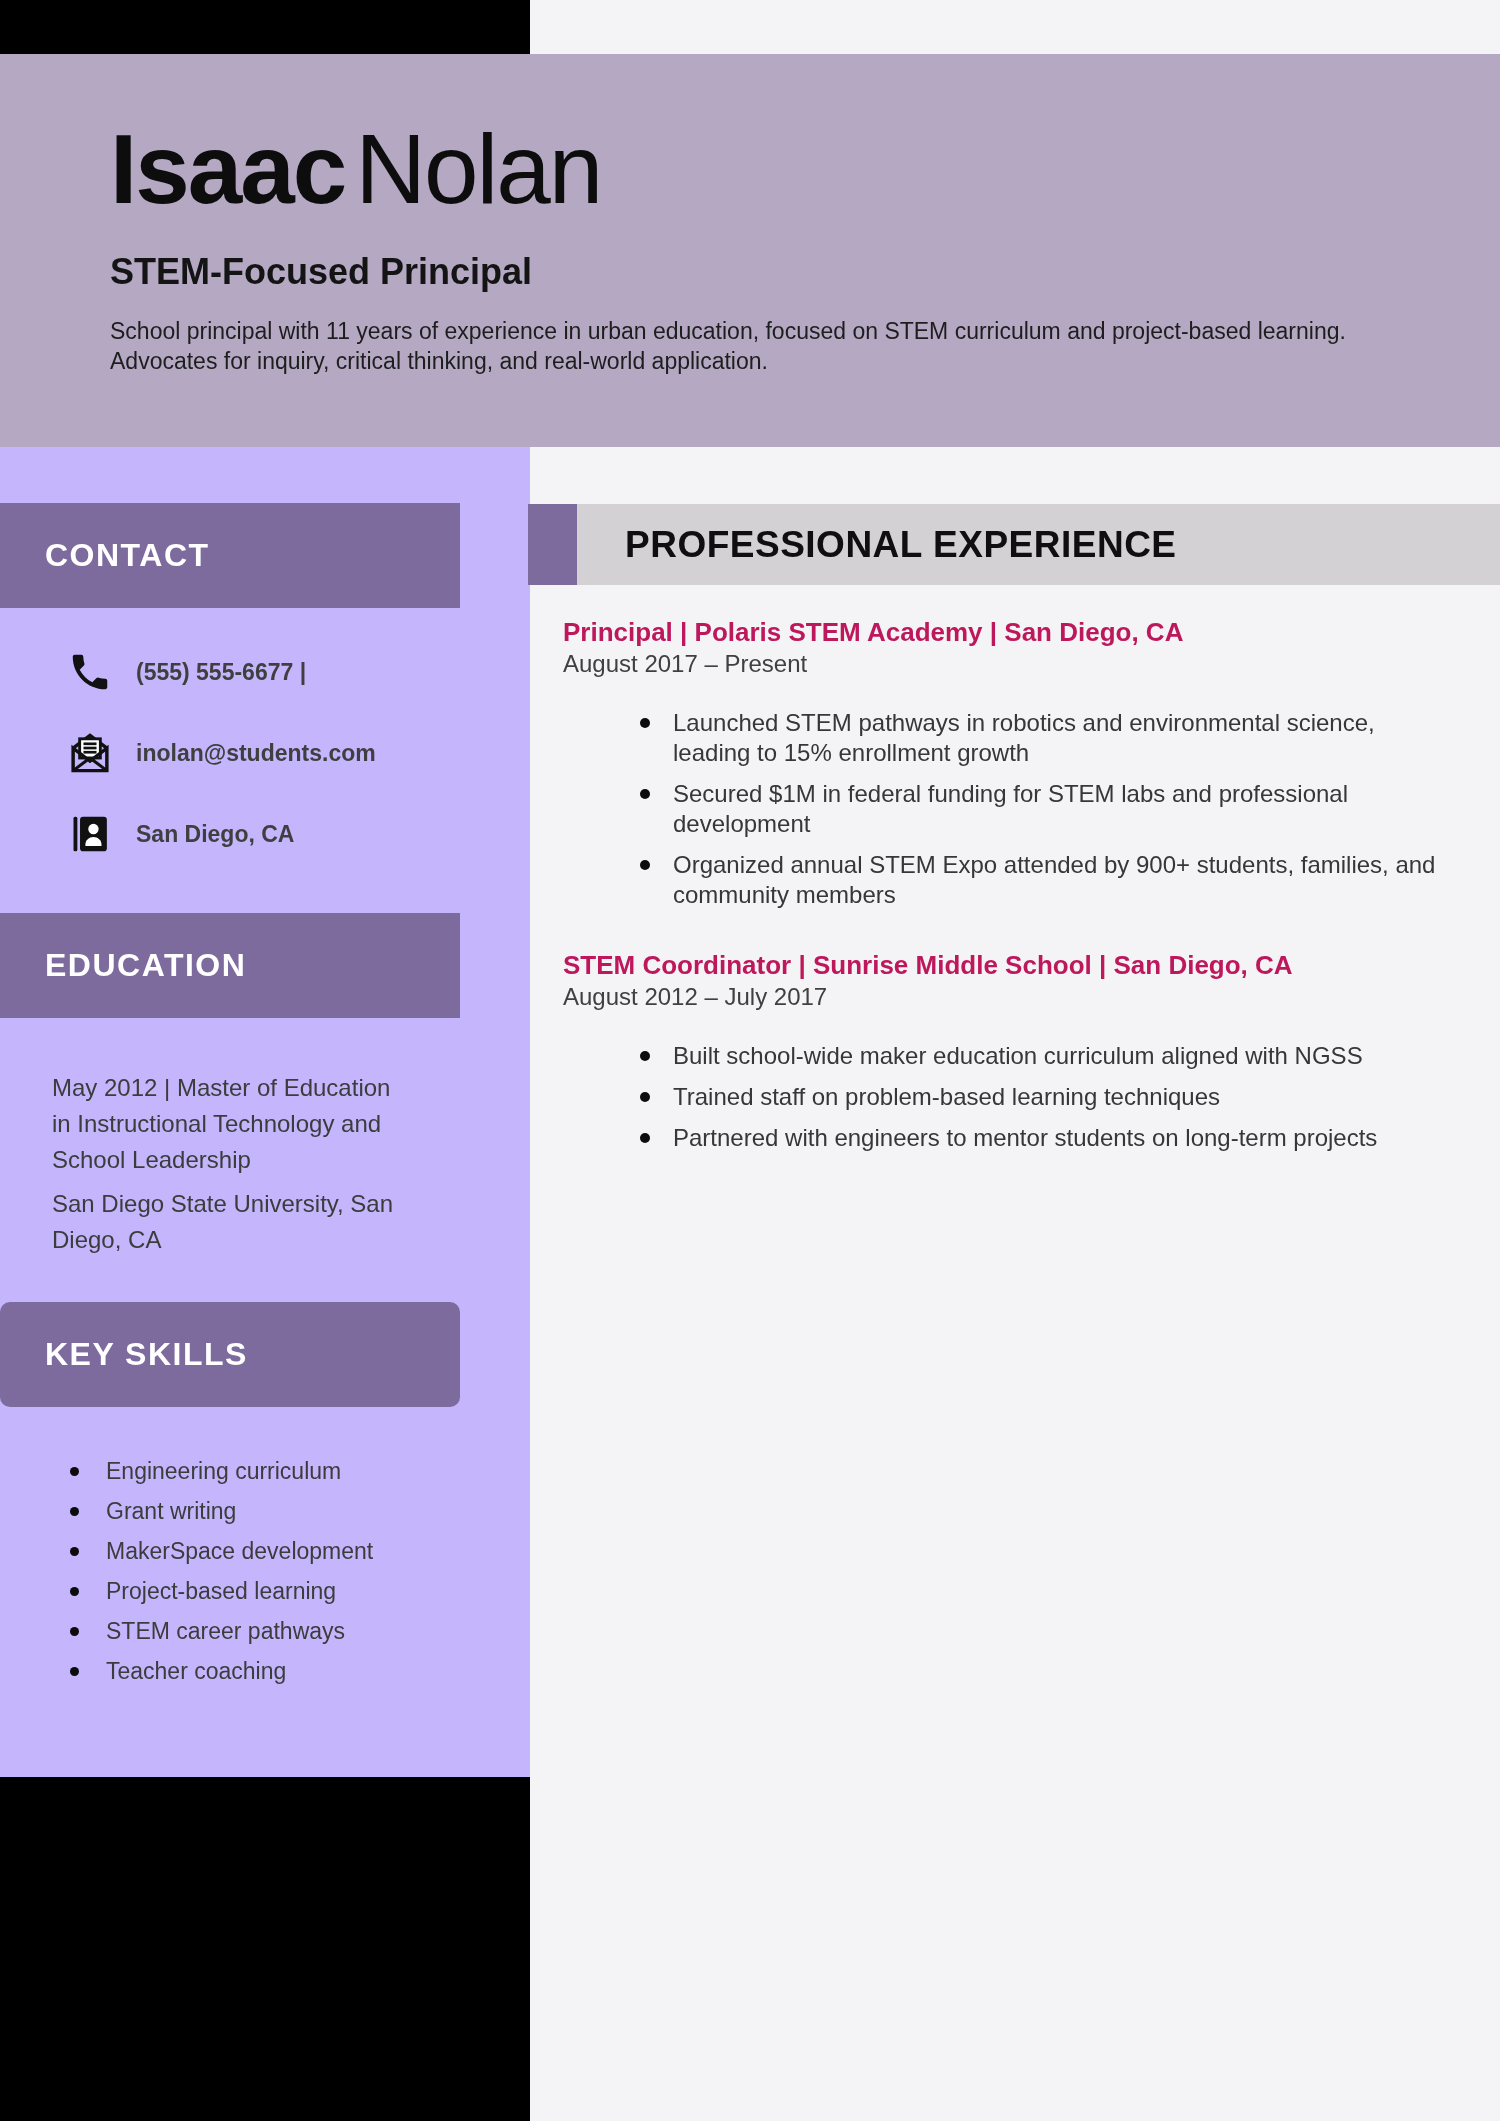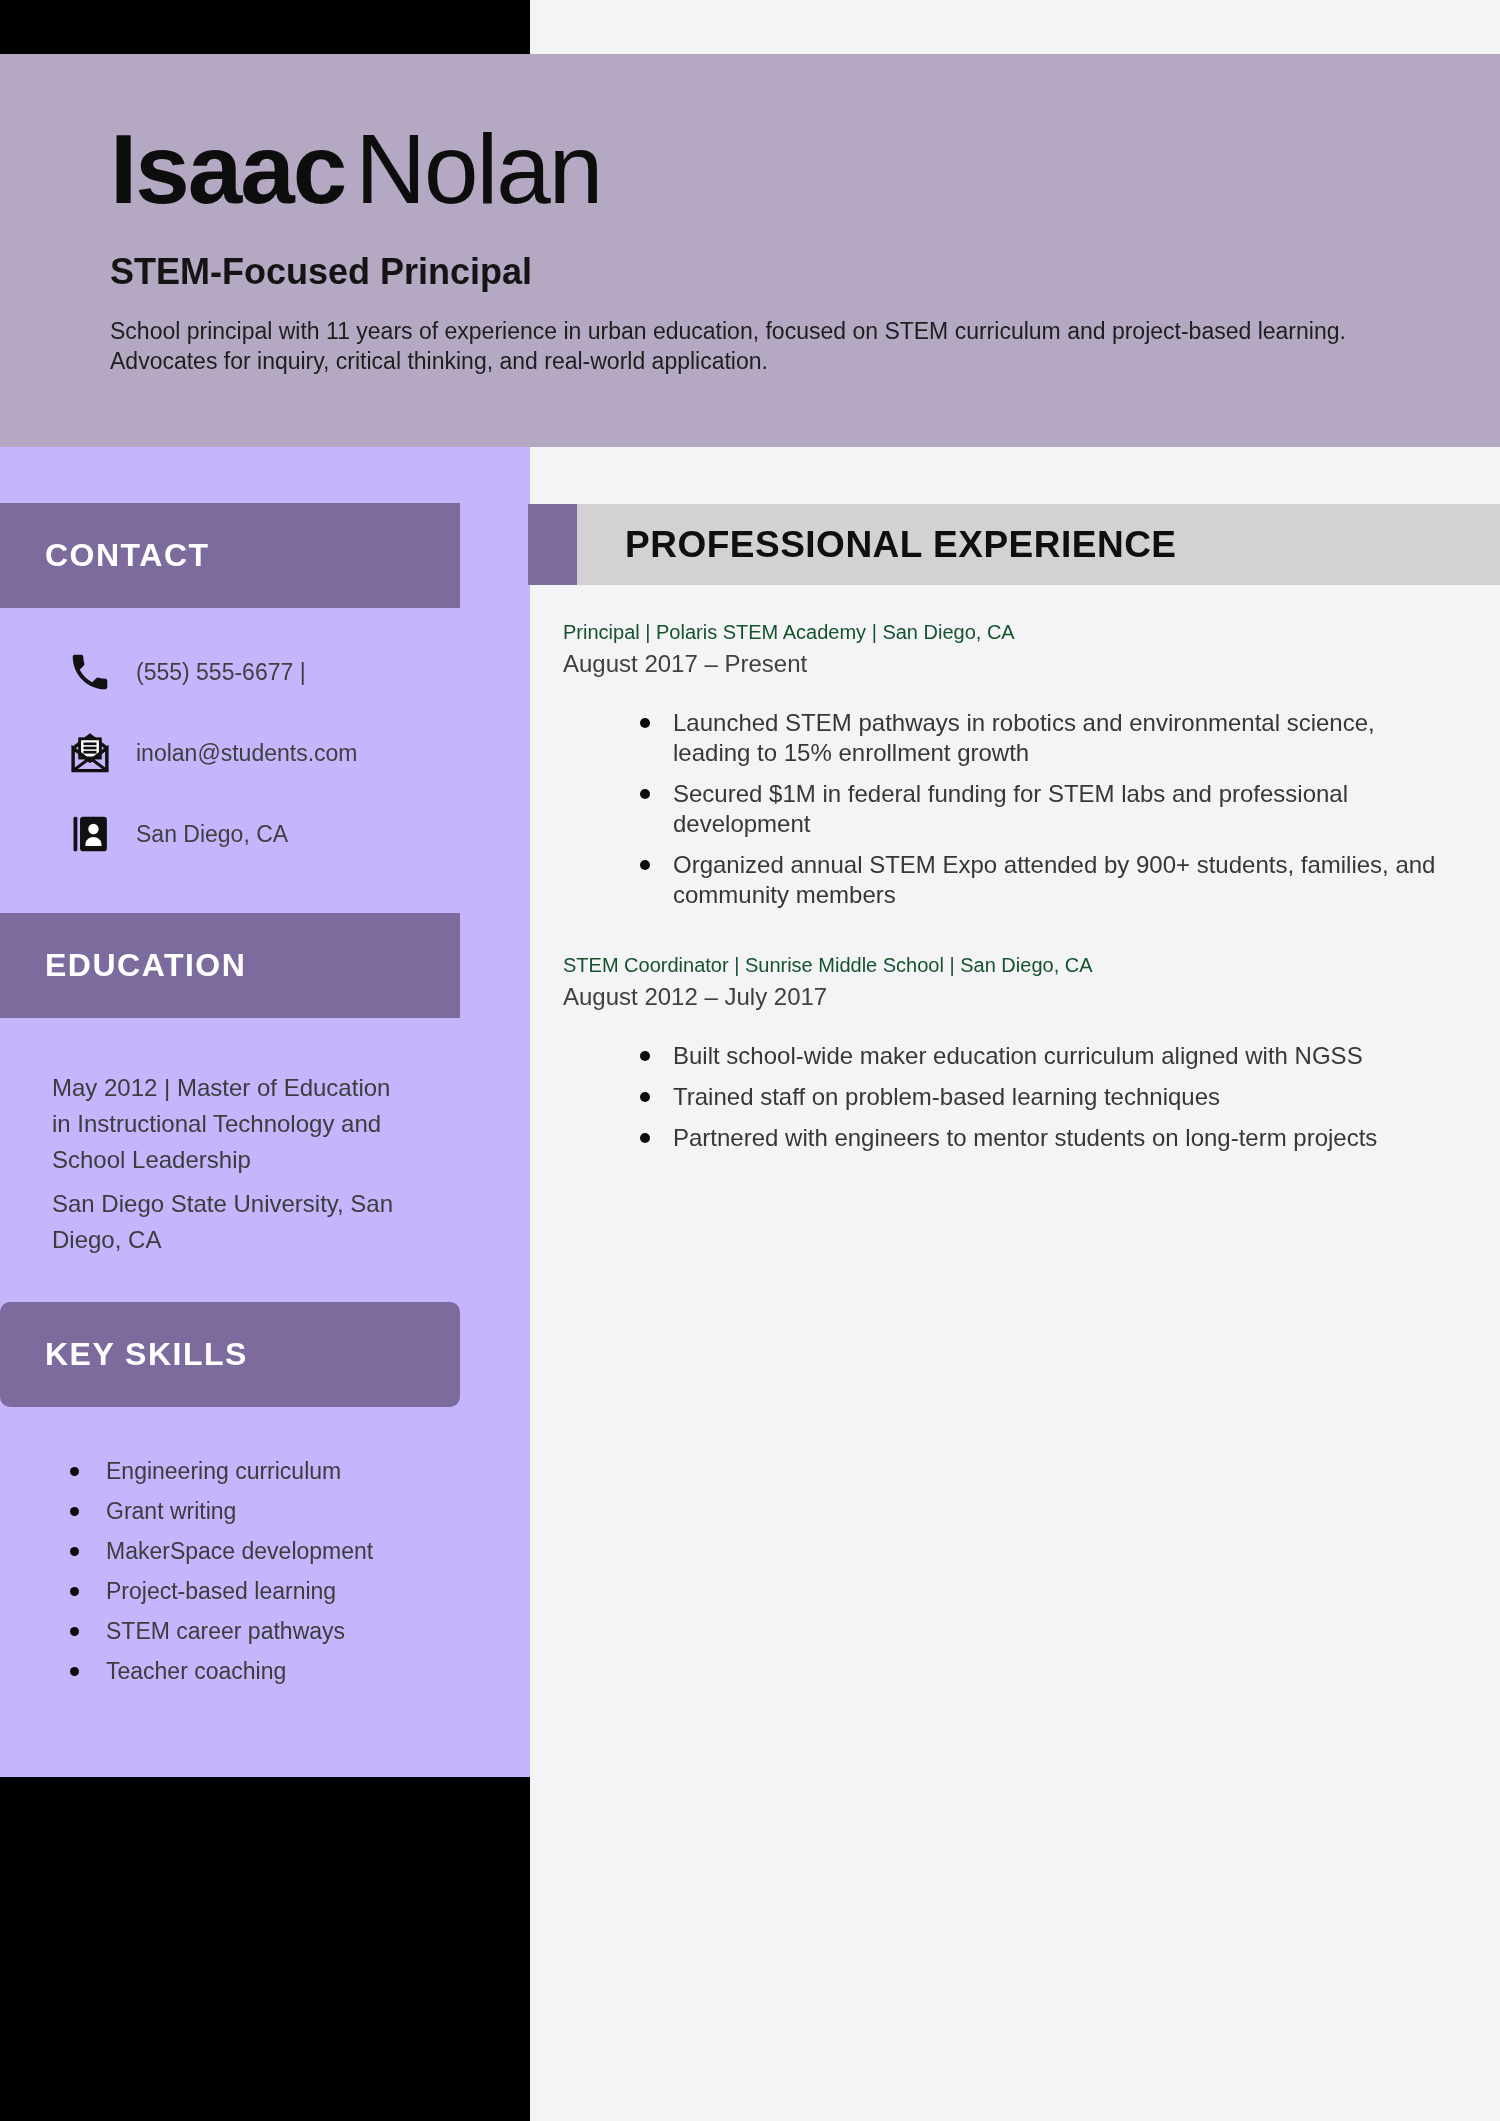--- a/index.html
+++ b/index.html
@@ -79,20 +79,21 @@
   .bar-contact   { margin-top: 56px; }
   .bar-education { margin-top: 55px; }
   .bar-skills    { margin-top: 44px; border-radius: 10px; }
 
   .contact-list { margin-top: 40px; }
   .contact-row {
     display: flex; align-items: center;
     padding-left: 66px;
     height: 48px;
     margin-bottom: 33px;
+    font-weight: bold;
   }
   .contact-row .cicon { width: 48px; height: 48px; flex: 0 0 48px; display:flex; align-items:center; justify-content:center; }
   .contact-row .cicon svg { width: 46px; height: 46px; }
   .contact-text {
     margin-left: 22px;
     font-size: 23px;
     color: #3f3f3f;
     white-space: nowrap;
   }
 
@@ -143,23 +144,24 @@
     font-size: 37px;
     font-weight: 700;
     letter-spacing: 0.5px;
     color: #0f0f0f;
   }
 
   .job { margin-left: 33px; width: 885px; }
   .job-1 { margin-top: 32px; }
   .job-2 { margin-top: 40px; }
   .job-title {
-    font-size: 20px;
+    font-size: 26px;
     line-height: 30px;
-    color: #14532d;
+    color: #be185d;
+    font-weight: bold;
   }
   .job-dates {
     margin-top: 2px;
     font-size: 24px;
     line-height: 30px;
     color: #404040;
   }
   .job-bullets {
     list-style: none;
     margin-top: 29px;

